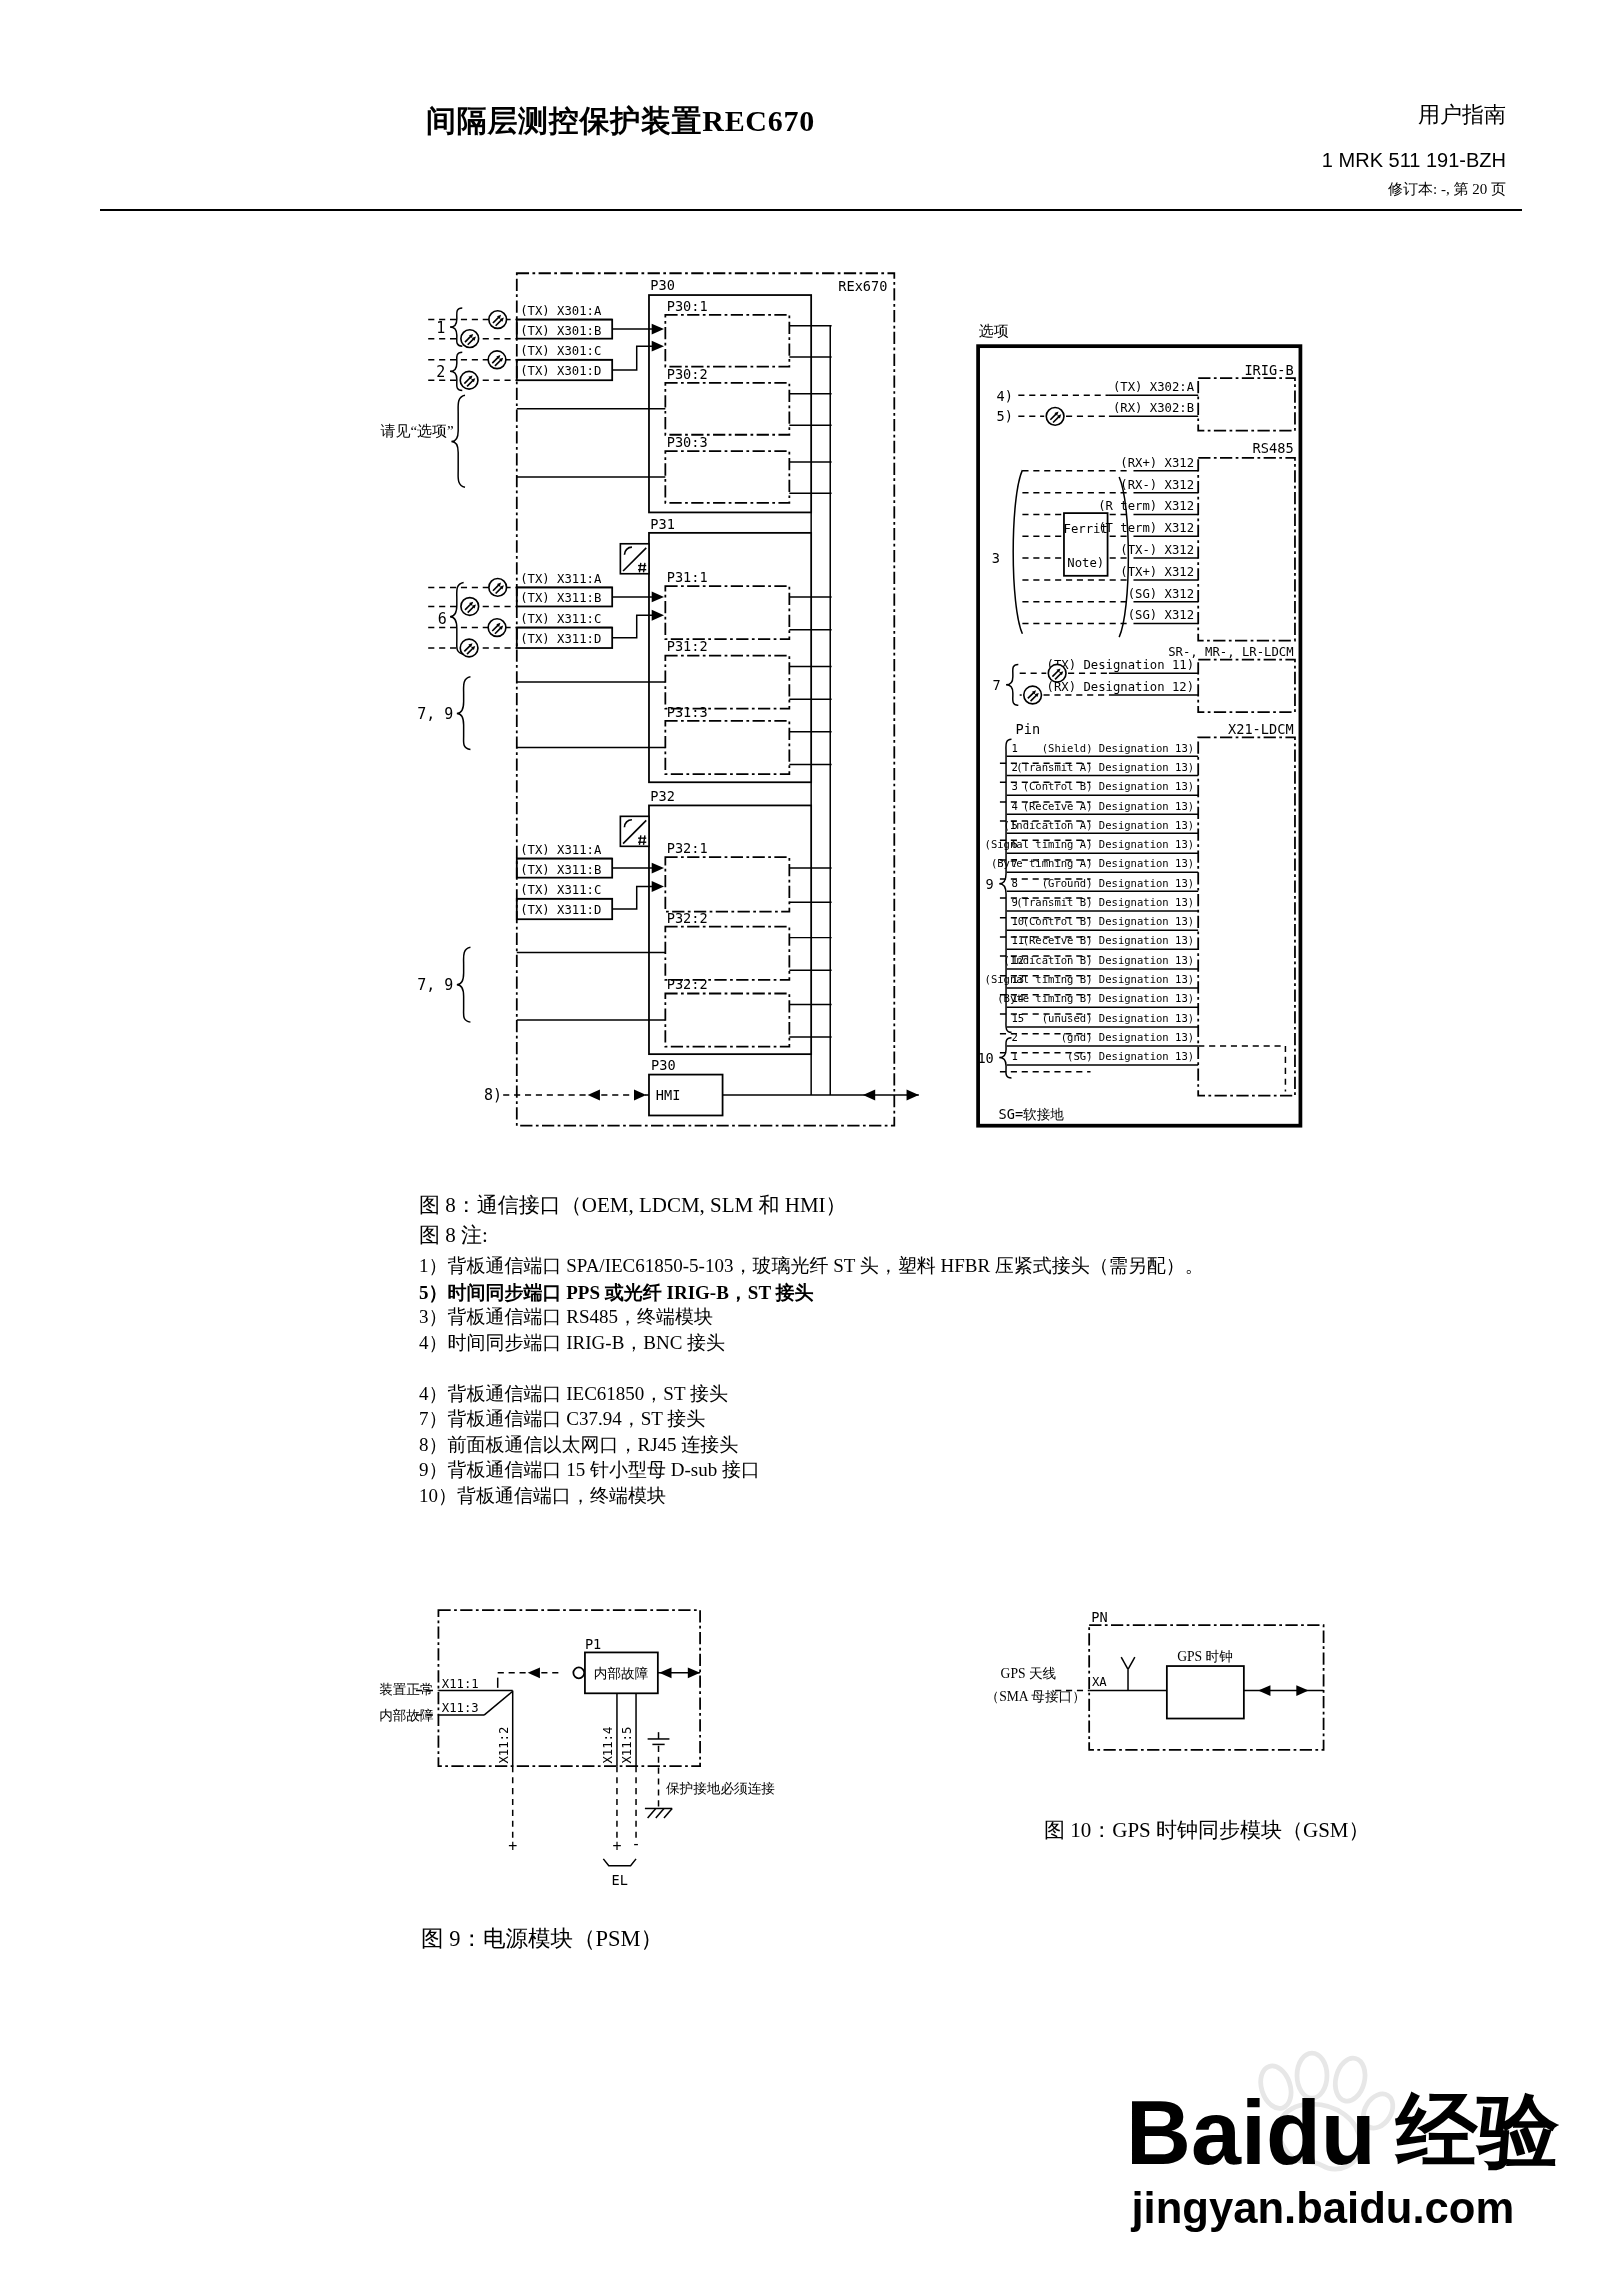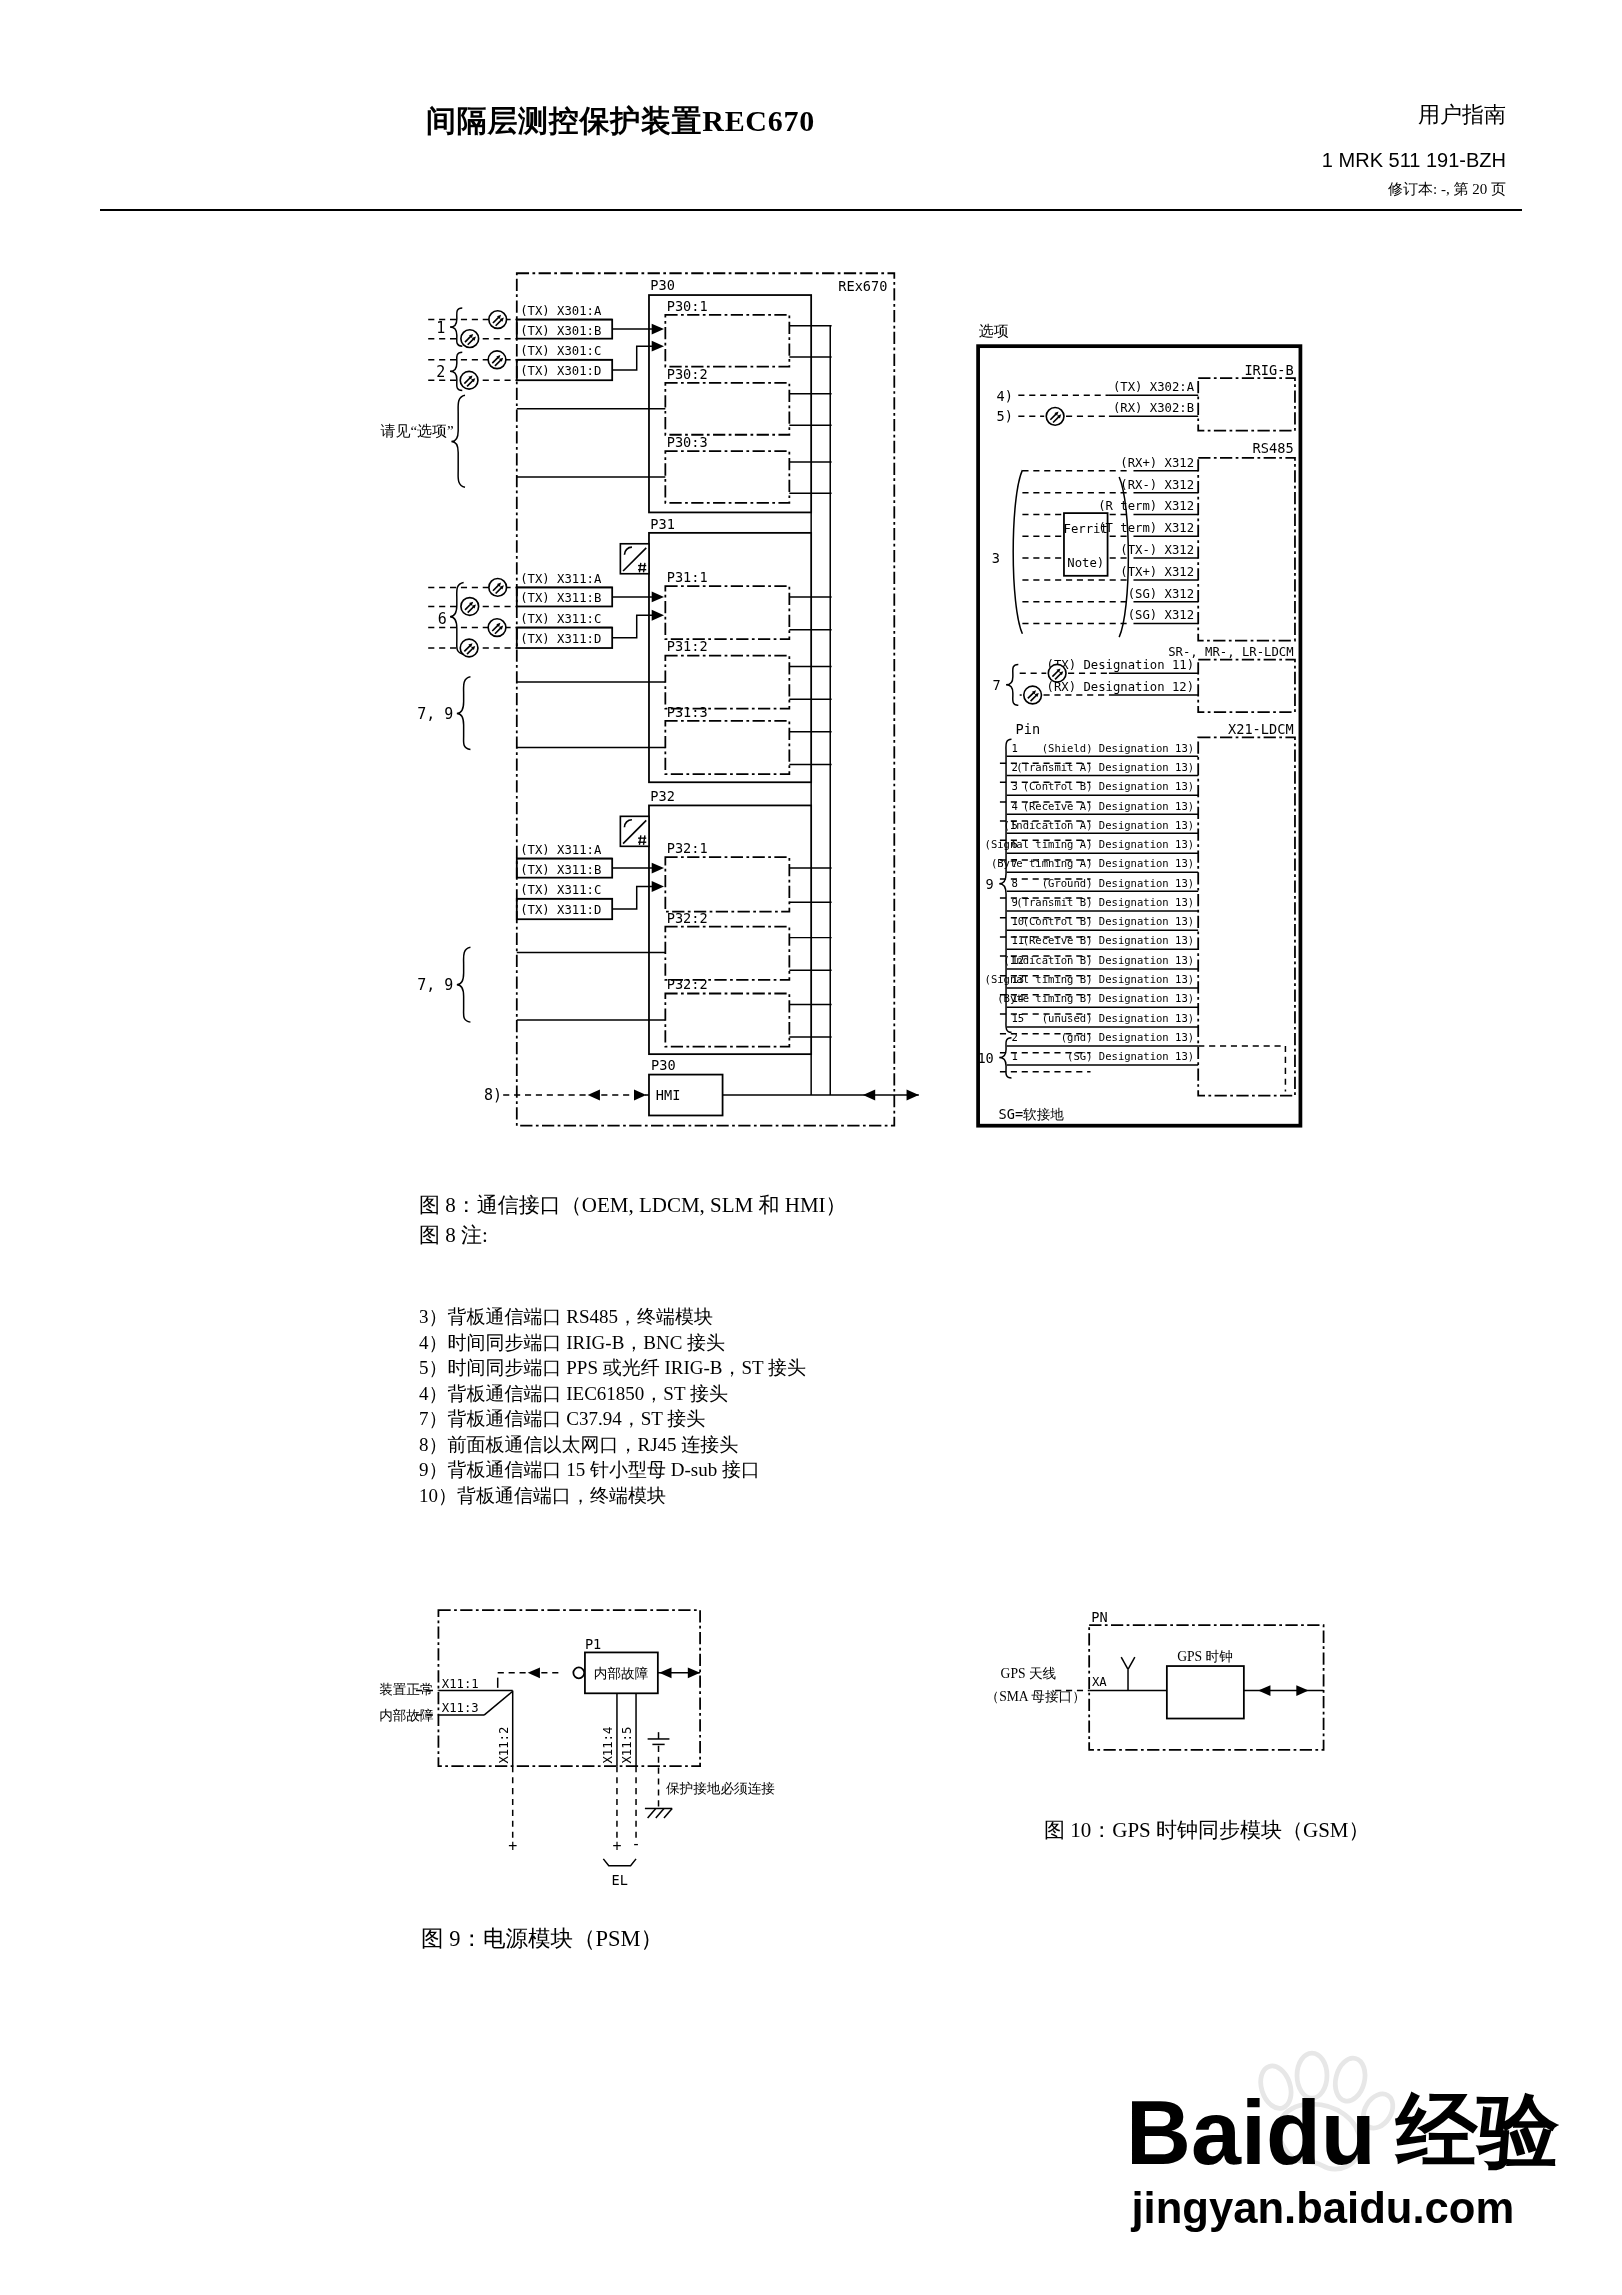--- a/index.html
+++ b/index.html
@@ -454,23 +454,24 @@
         <path d="M 1890,3160 C 1860,3122 1882,3090 1920,3088 C 1962,3086 1994,3112 1996,3144 C 1998,3178 1962,3192 1940,3178 C 1918,3166 1908,3180 1890,3160 Z"></path>
       </g>
       <text x="1652" y="3176" style="font-family:'Liberation Sans',sans-serif;font-weight:bold;font-size:132px;" fill="#e9e9e9">Baidu</text>
       <text x="2048" y="3168" class="cjk" style="font-weight:bold;font-size:120px;" fill="#e9e9e9">经验</text>
       <text x="1660" y="3262" style="font-family:'Liberation Sans',sans-serif;font-weight:bold;font-size:64px;" fill="#ebebeb">jingyan.baidu.com</text>
     </g>
   </svg>
 
   <div class="abs cap" style="left:419px;top:1191px;">图 8：通信接口（OEM, LDCM, SLM 和 HMI）</div>
   <div class="abs cap" style="left:419px;top:1221px;">图 8 注:</div>
+  <div class="abs note" style="left:419px;top:1253px;">1）背板通信端口 SPA/IEC61850-5-103，玻璃光纤 ST 头，塑料 HFBR 压紧式接头（需另配）。</div>
   <div class="abs note" style="left:419px;top:1304px;">3）背板通信端口 RS485，终端模块</div>
   <div class="abs note" style="left:419px;top:1330px;">4）时间同步端口 IRIG-B，BNC 接头</div>
-  <div class="abs note" style="left:419px;top:1355px;">5）时间同步端口 PPS 或光纤 IRIG-B，ST 接头</div>
+  <div class="abs note" style="left:419px;top:1280px;font-weight:bold;">5）时间同步端口 PPS 或光纤 IRIG-B，ST 接头</div>
   <div class="abs note" style="left:419px;top:1381px;">4）背板通信端口 IEC61850，ST 接头</div>
   <div class="abs note" style="left:419px;top:1406px;">7）背板通信端口 C37.94，ST 接头</div>
   <div class="abs note" style="left:419px;top:1432px;">8）前面板通信以太网口，RJ45 连接头</div>
   <div class="abs note" style="left:419px;top:1457px;">9）背板通信端口 15 针小型母 D-sub 接口</div>
   <div class="abs note" style="left:419px;top:1483px;">10）背板通信端口，终端模块</div>
 
   <div class="abs cap" style="left:421px;top:1923px;font-size:22.5px;">图 9：电源模块（PSM）</div>
   <div class="abs cap" style="left:1044px;top:1816px;">图 10：GPS 时钟同步模块（GSM）</div>
 
 </div>

